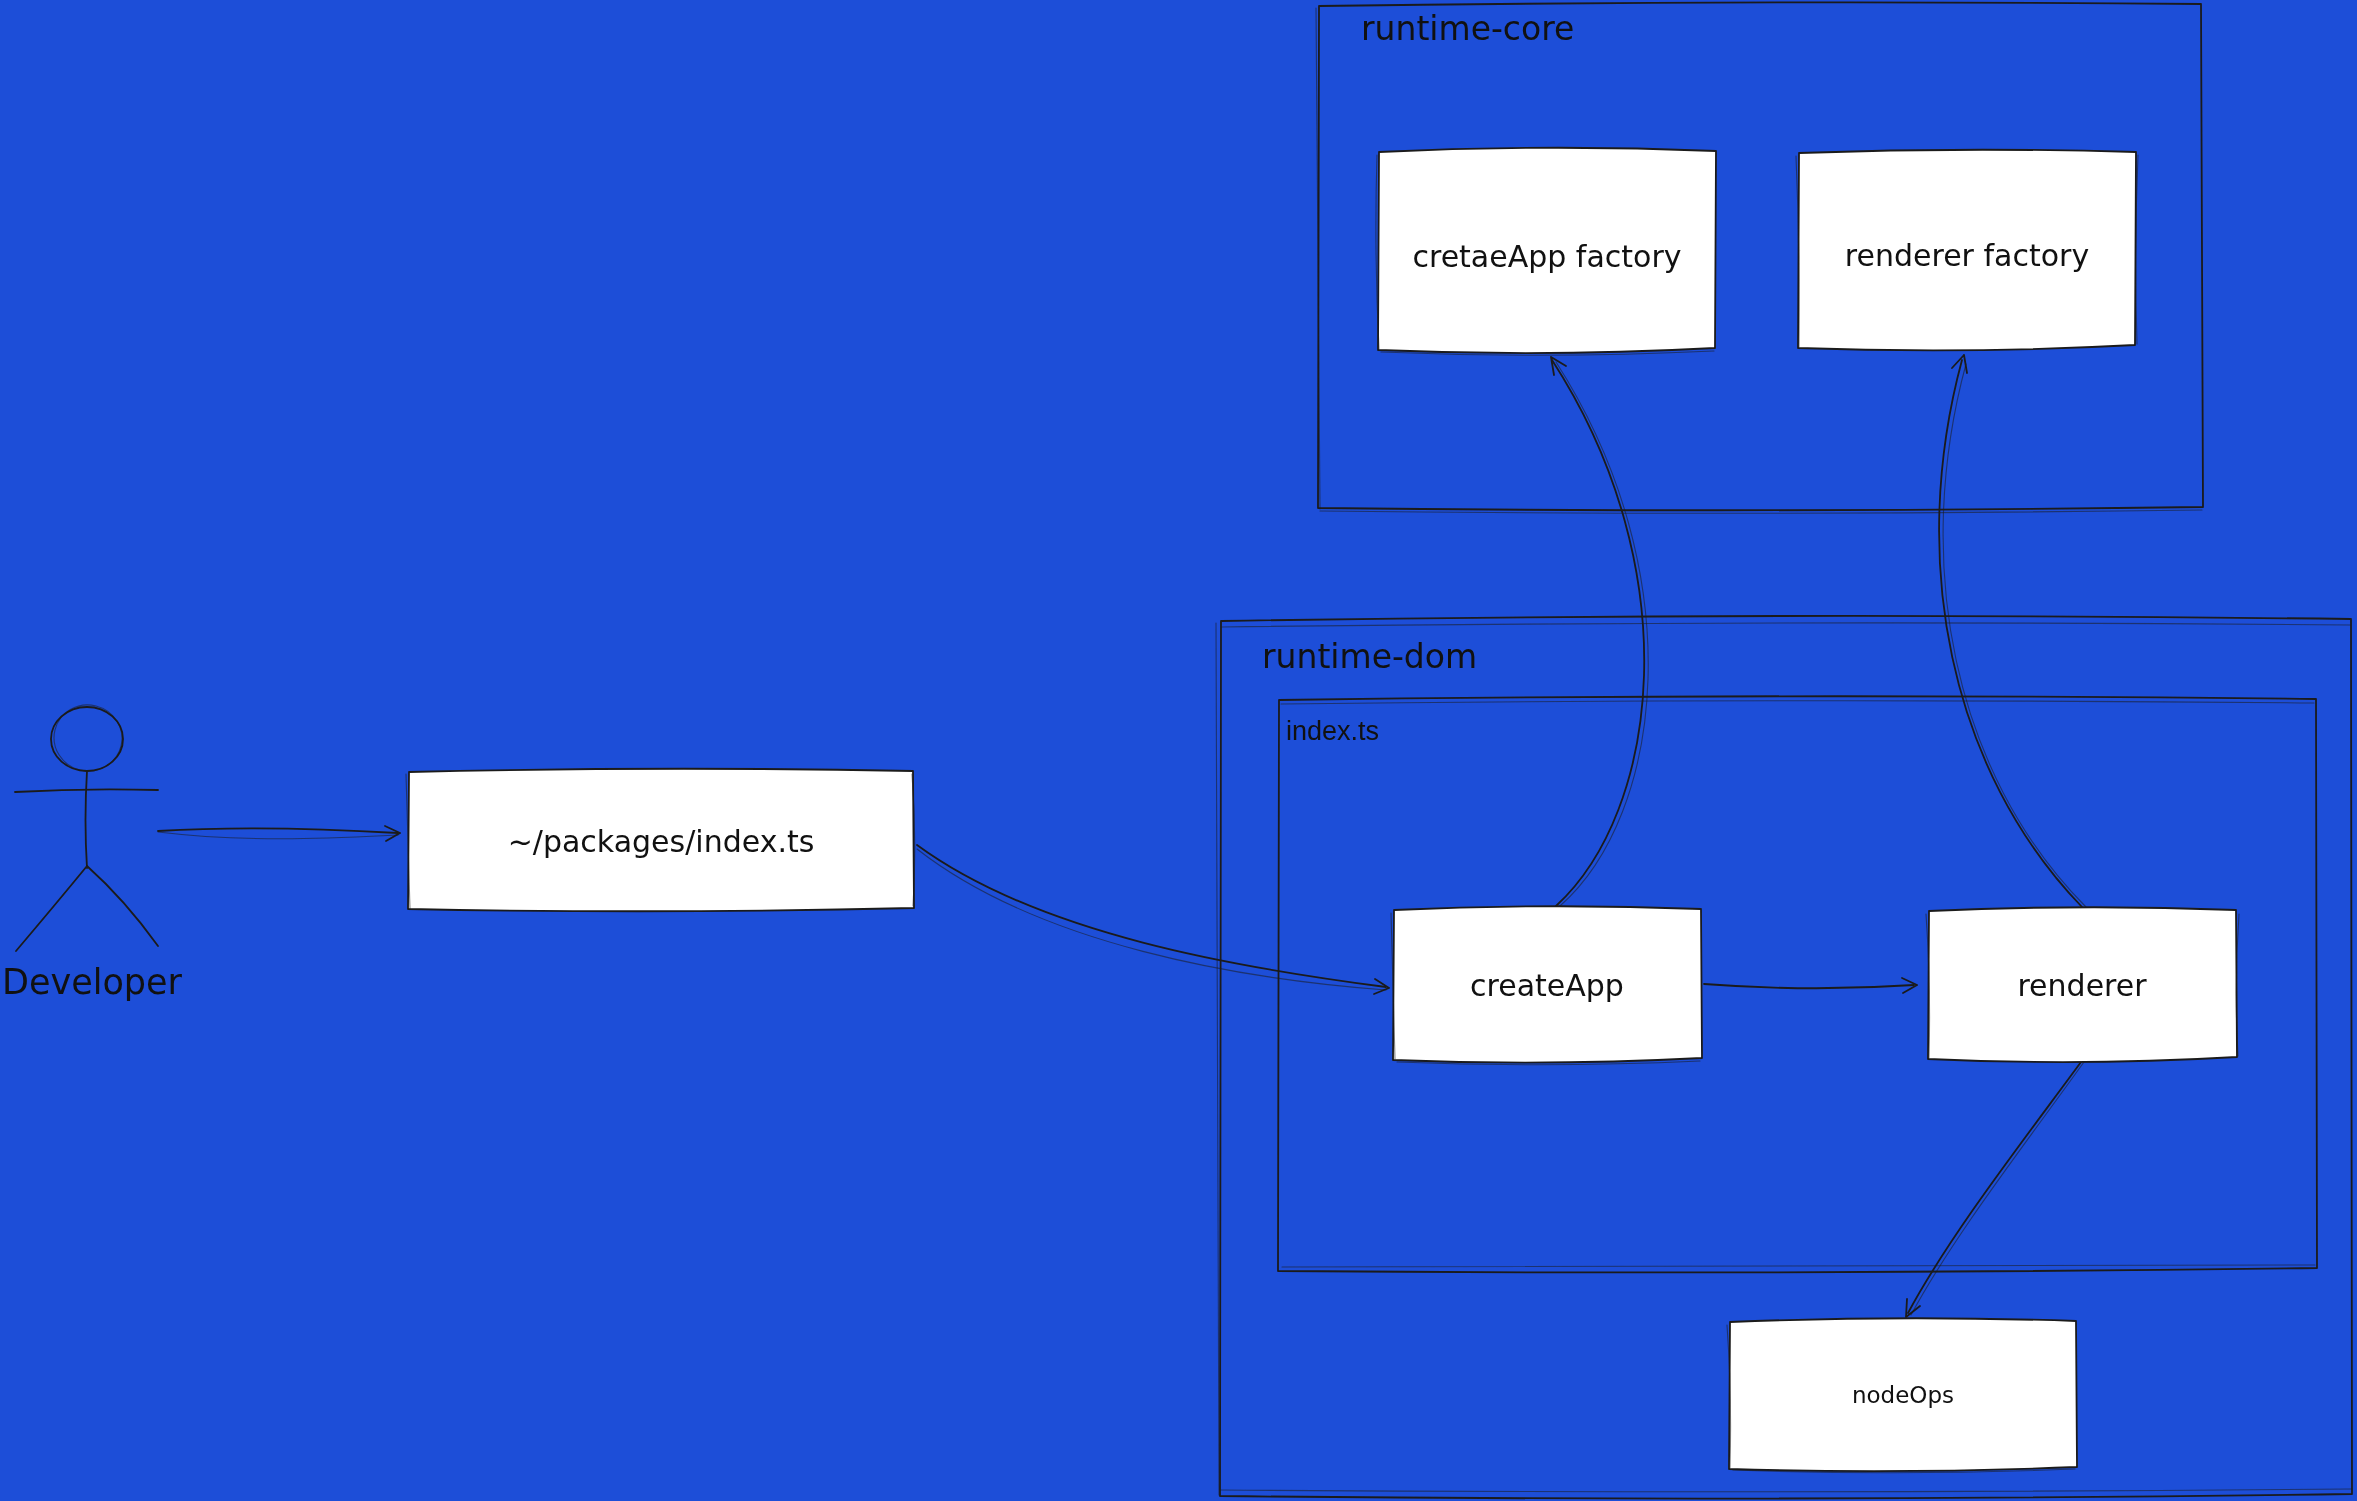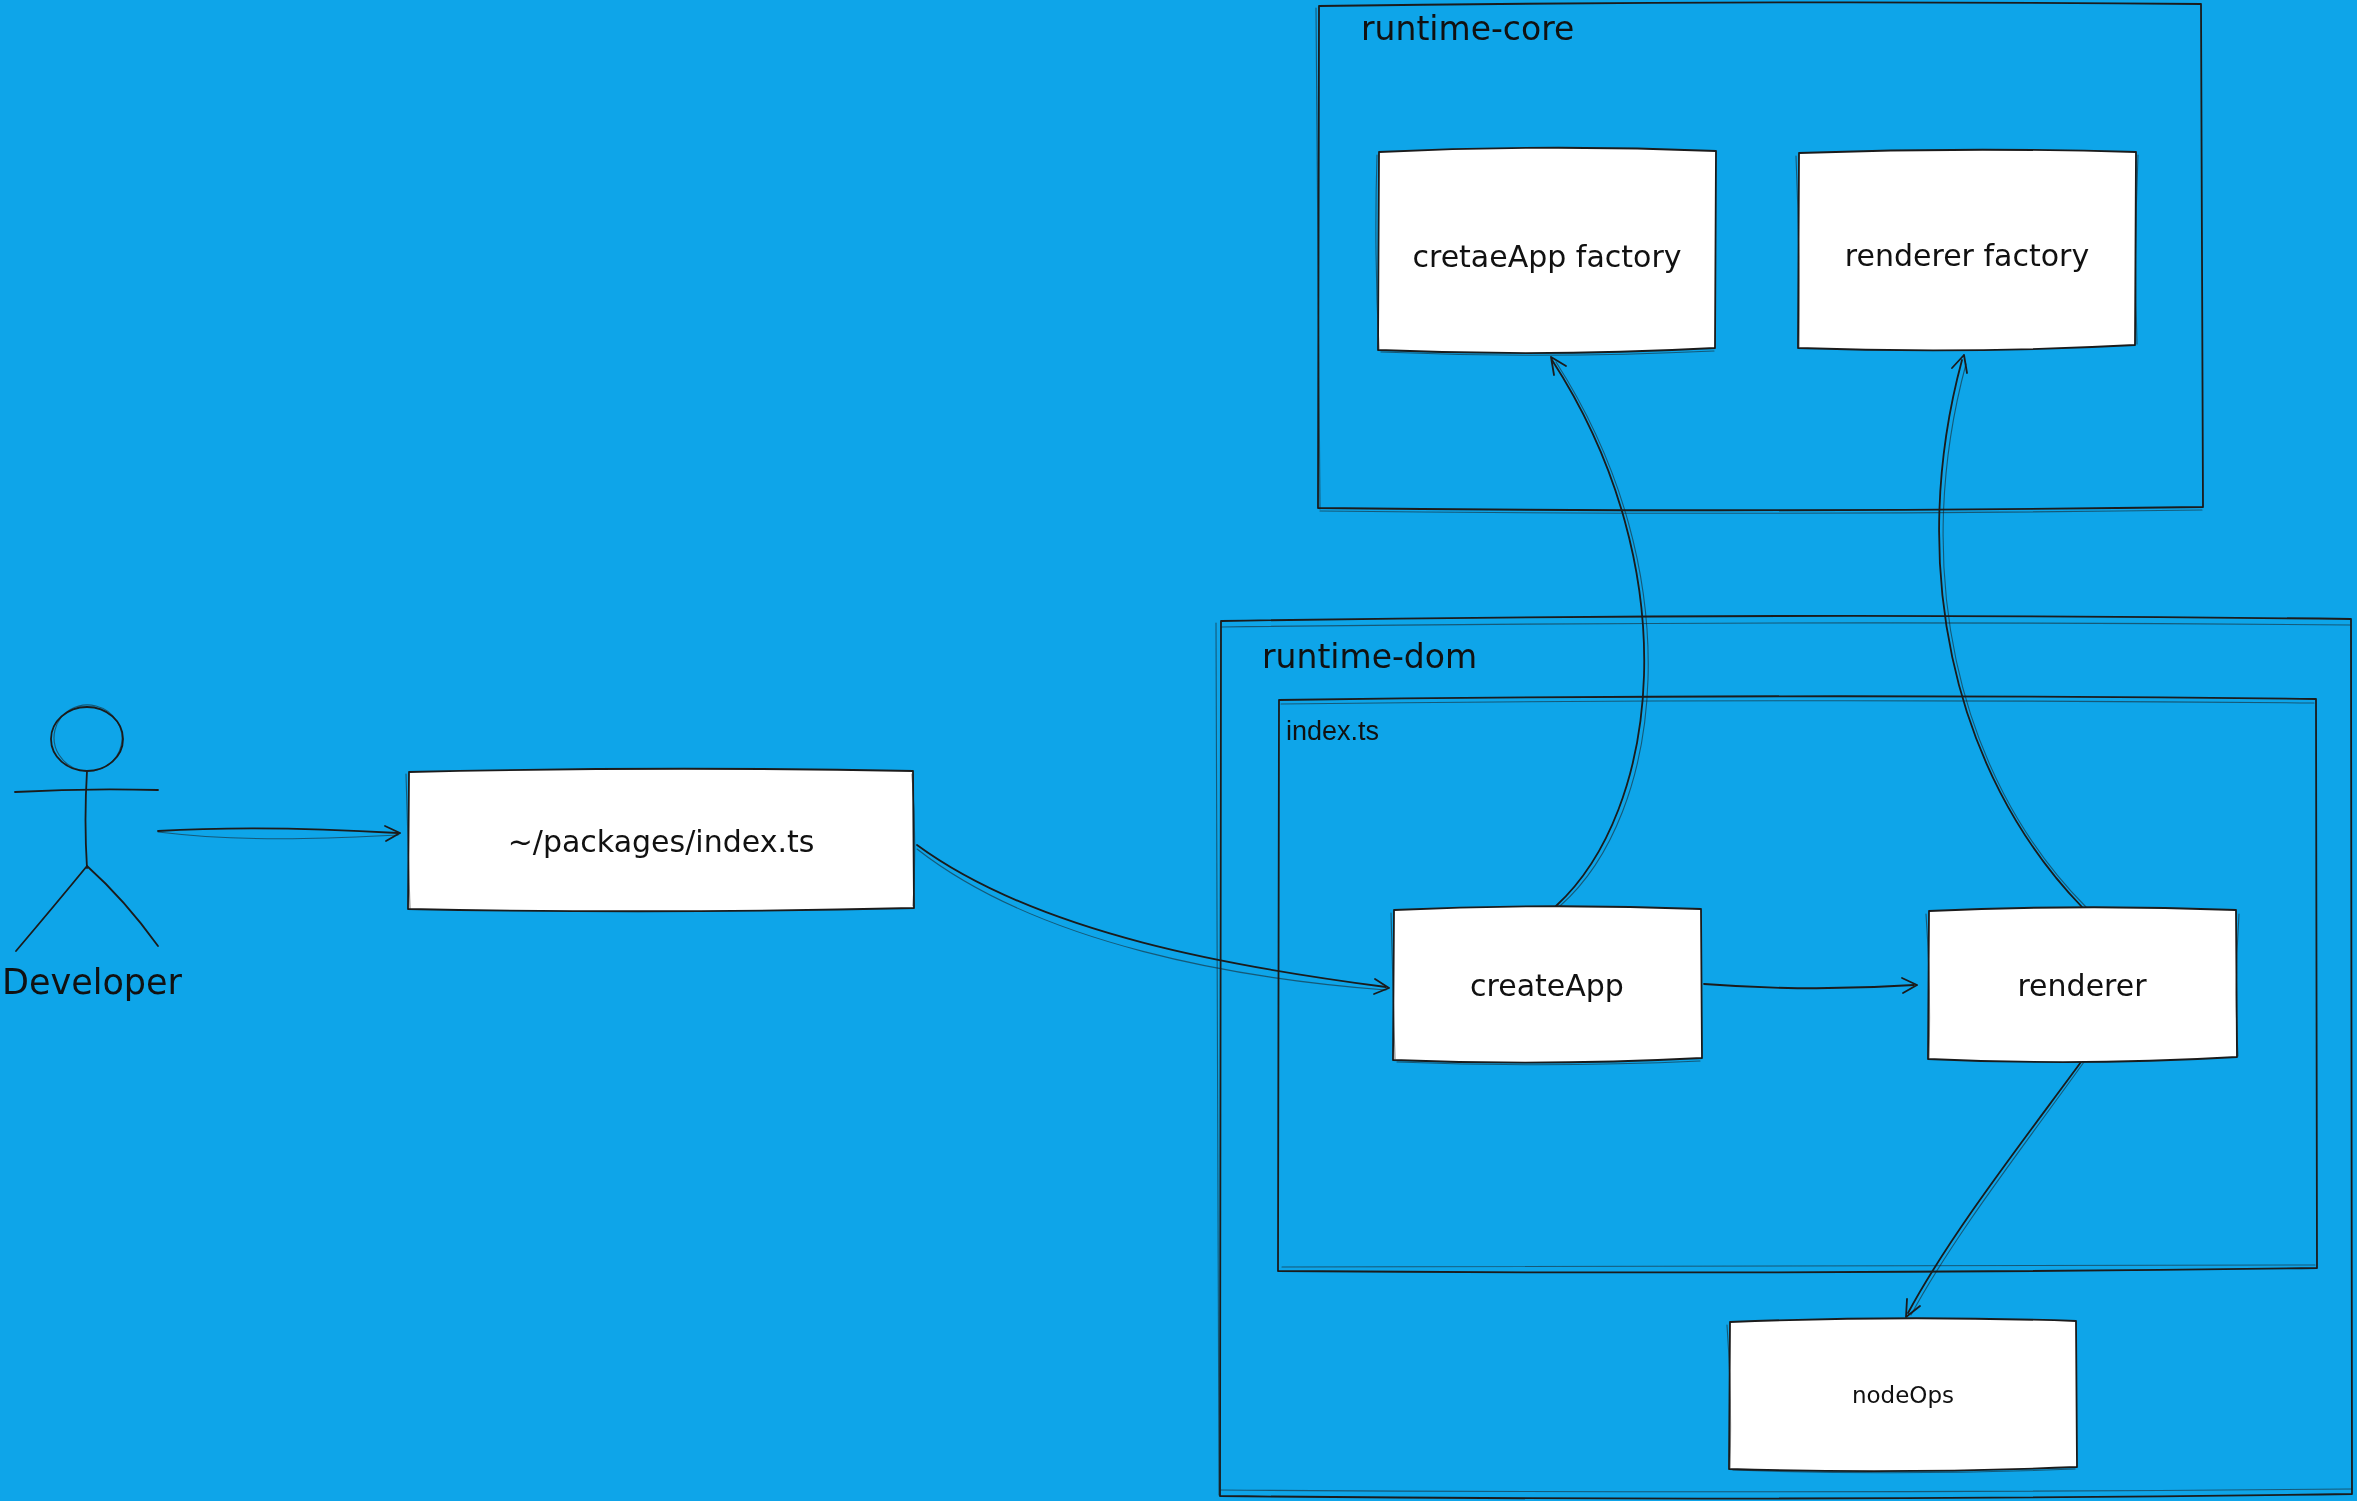--- a/index.html
+++ b/index.html
@@ -1,16 +1,16 @@
 <!DOCTYPE html>
 <html><head>
 <meta charset="utf-8">
 <style>
   html,body{margin:0;padding:0;background:#fff;}
-  .stage{position:relative;width:2357px;height:1501px;background:#0ea5e9;overflow:hidden;}
+  .stage{position:relative;width:2357px;height:1501px;background:#1d4ed8;overflow:hidden;}
   svg{display:block;}
   .sketch{fill:none;stroke:#1b1b1b;stroke-width:1.8;stroke-linecap:round;stroke-linejoin:round;}
   .sketch-echo{fill:none;stroke:#1b1b1b;stroke-width:1.1;opacity:.55;stroke-linecap:round;}
   .boxfill{fill:#ffffff;}
   .nofill{fill:none;}
   .hand{font-family:"DejaVu Sans",sans-serif;fill:#111;}
   .plain{font-family:"Liberation Sans",sans-serif;fill:#111;}
   .title{font-size:33px;}
   .boxlabel{font-size:30px;text-anchor:middle;}
   .smalllabel{font-size:23px;text-anchor:middle;}

